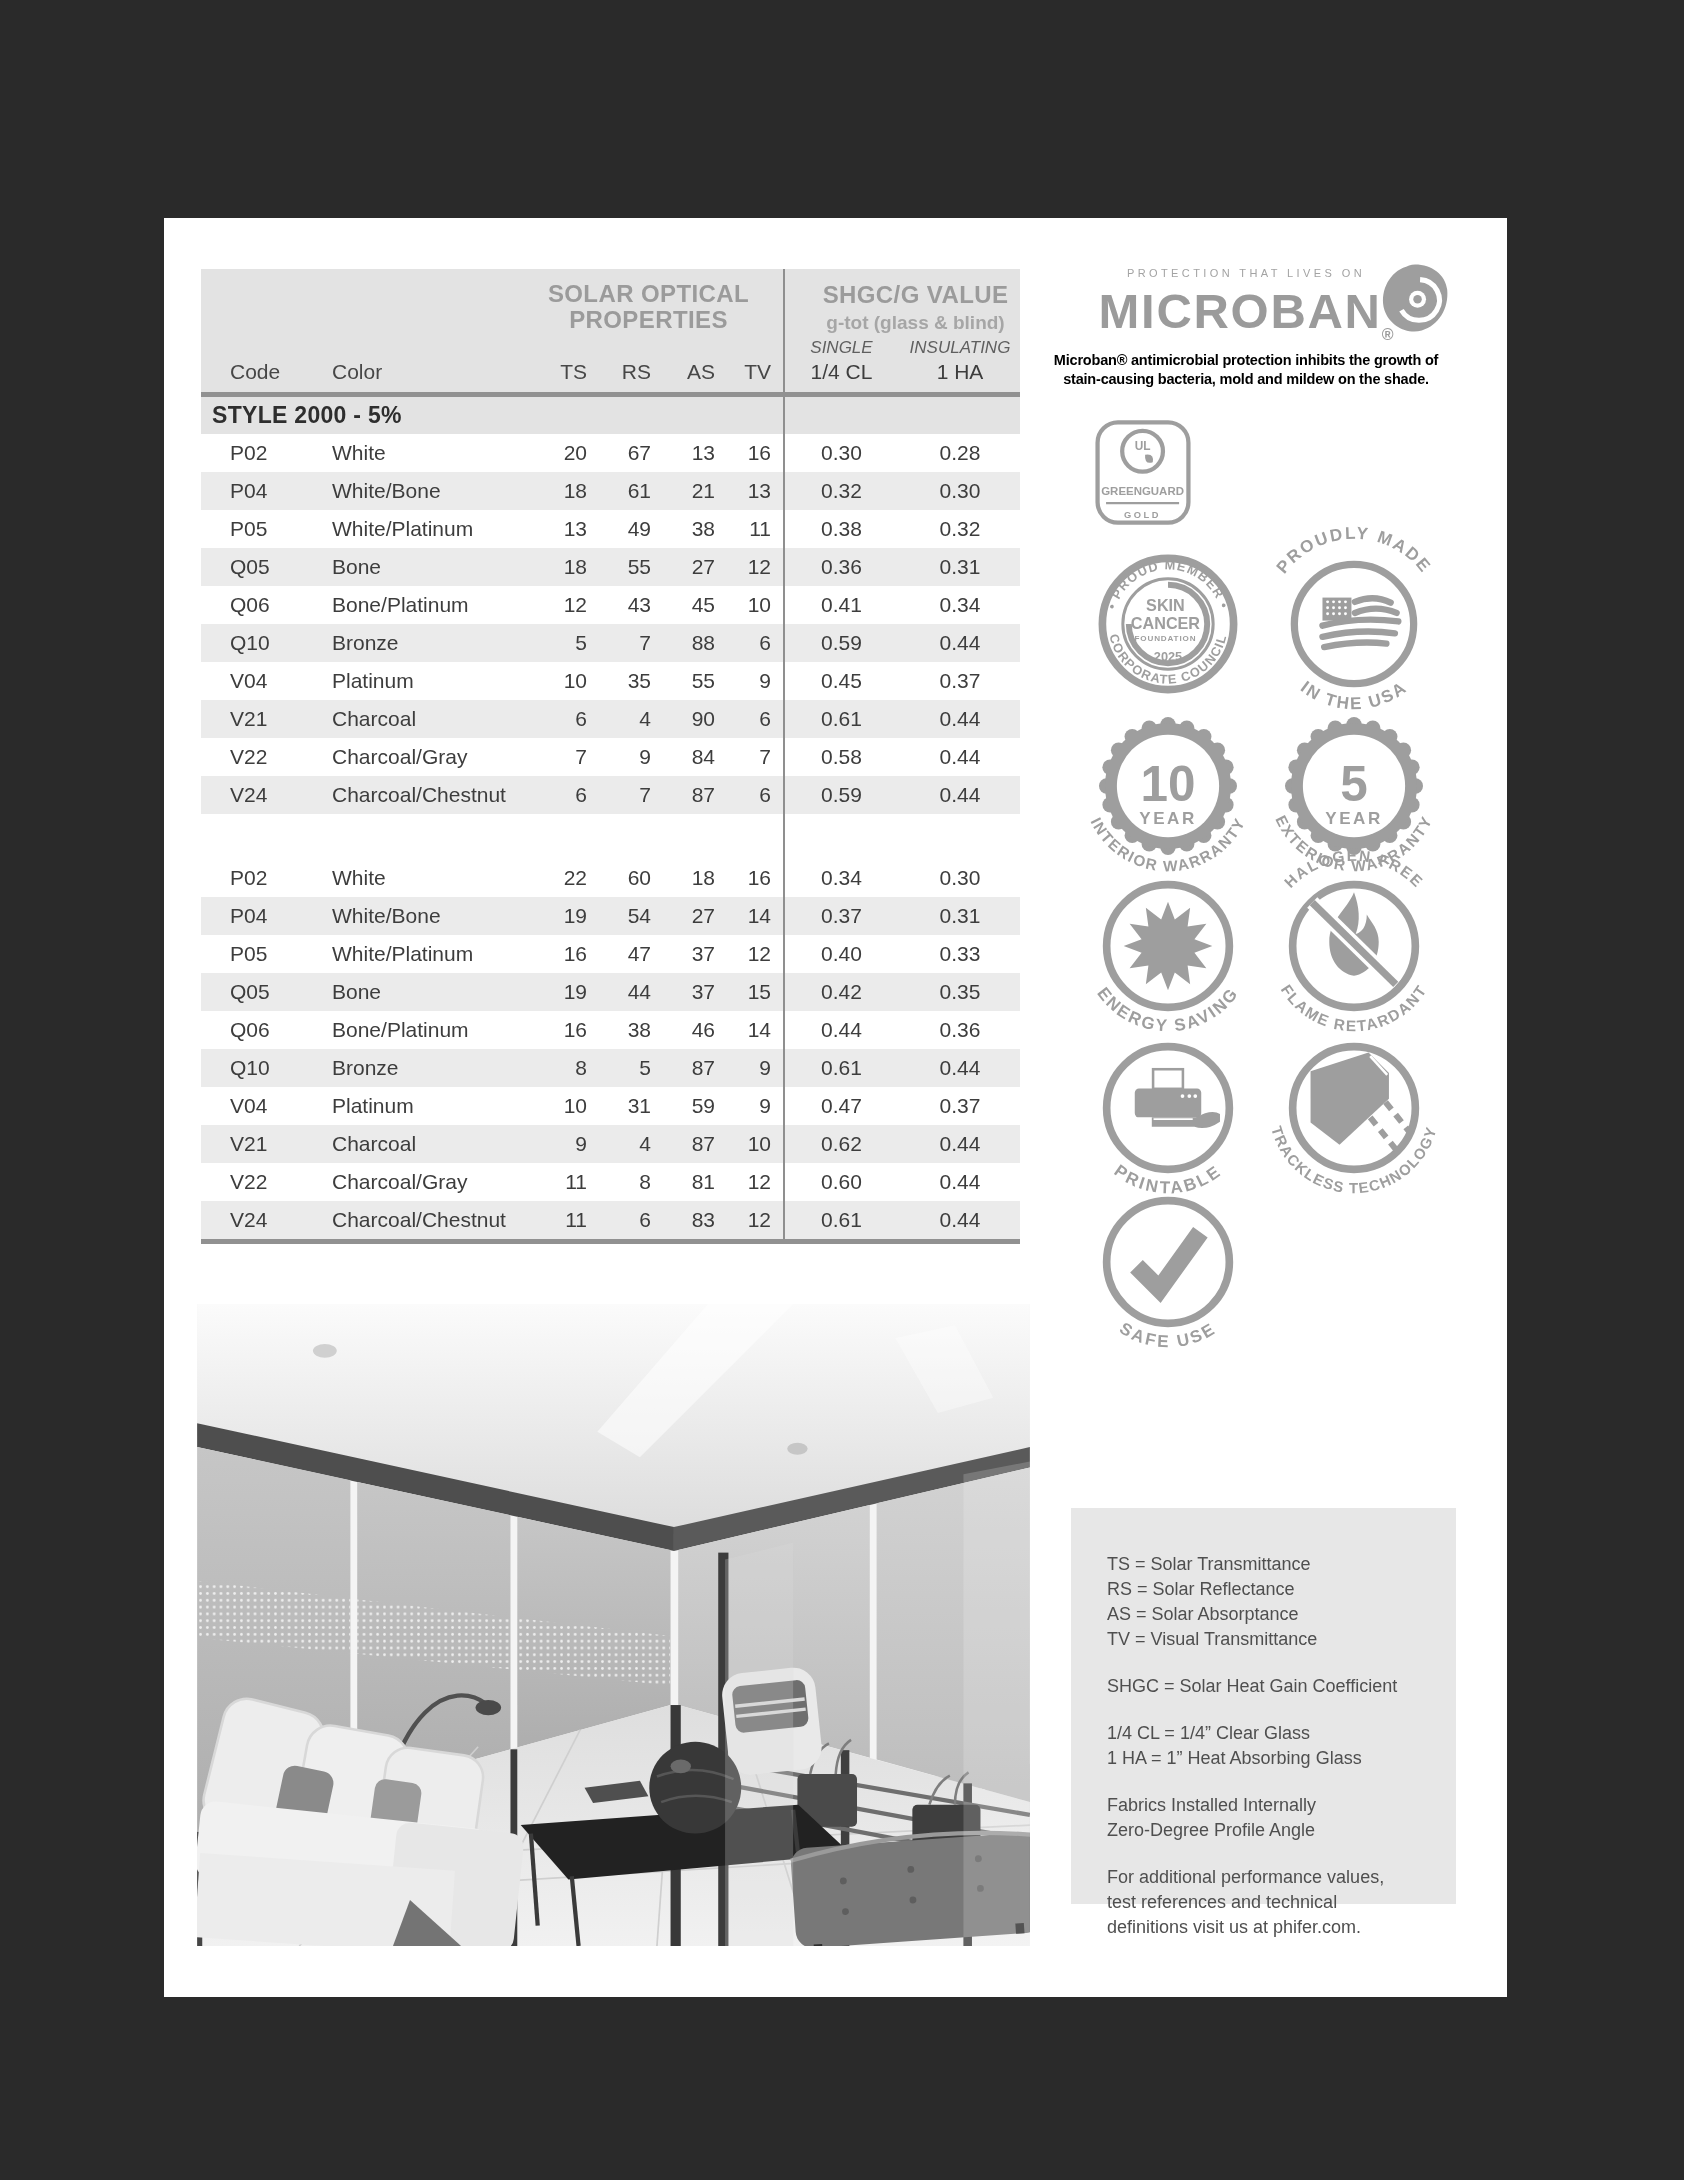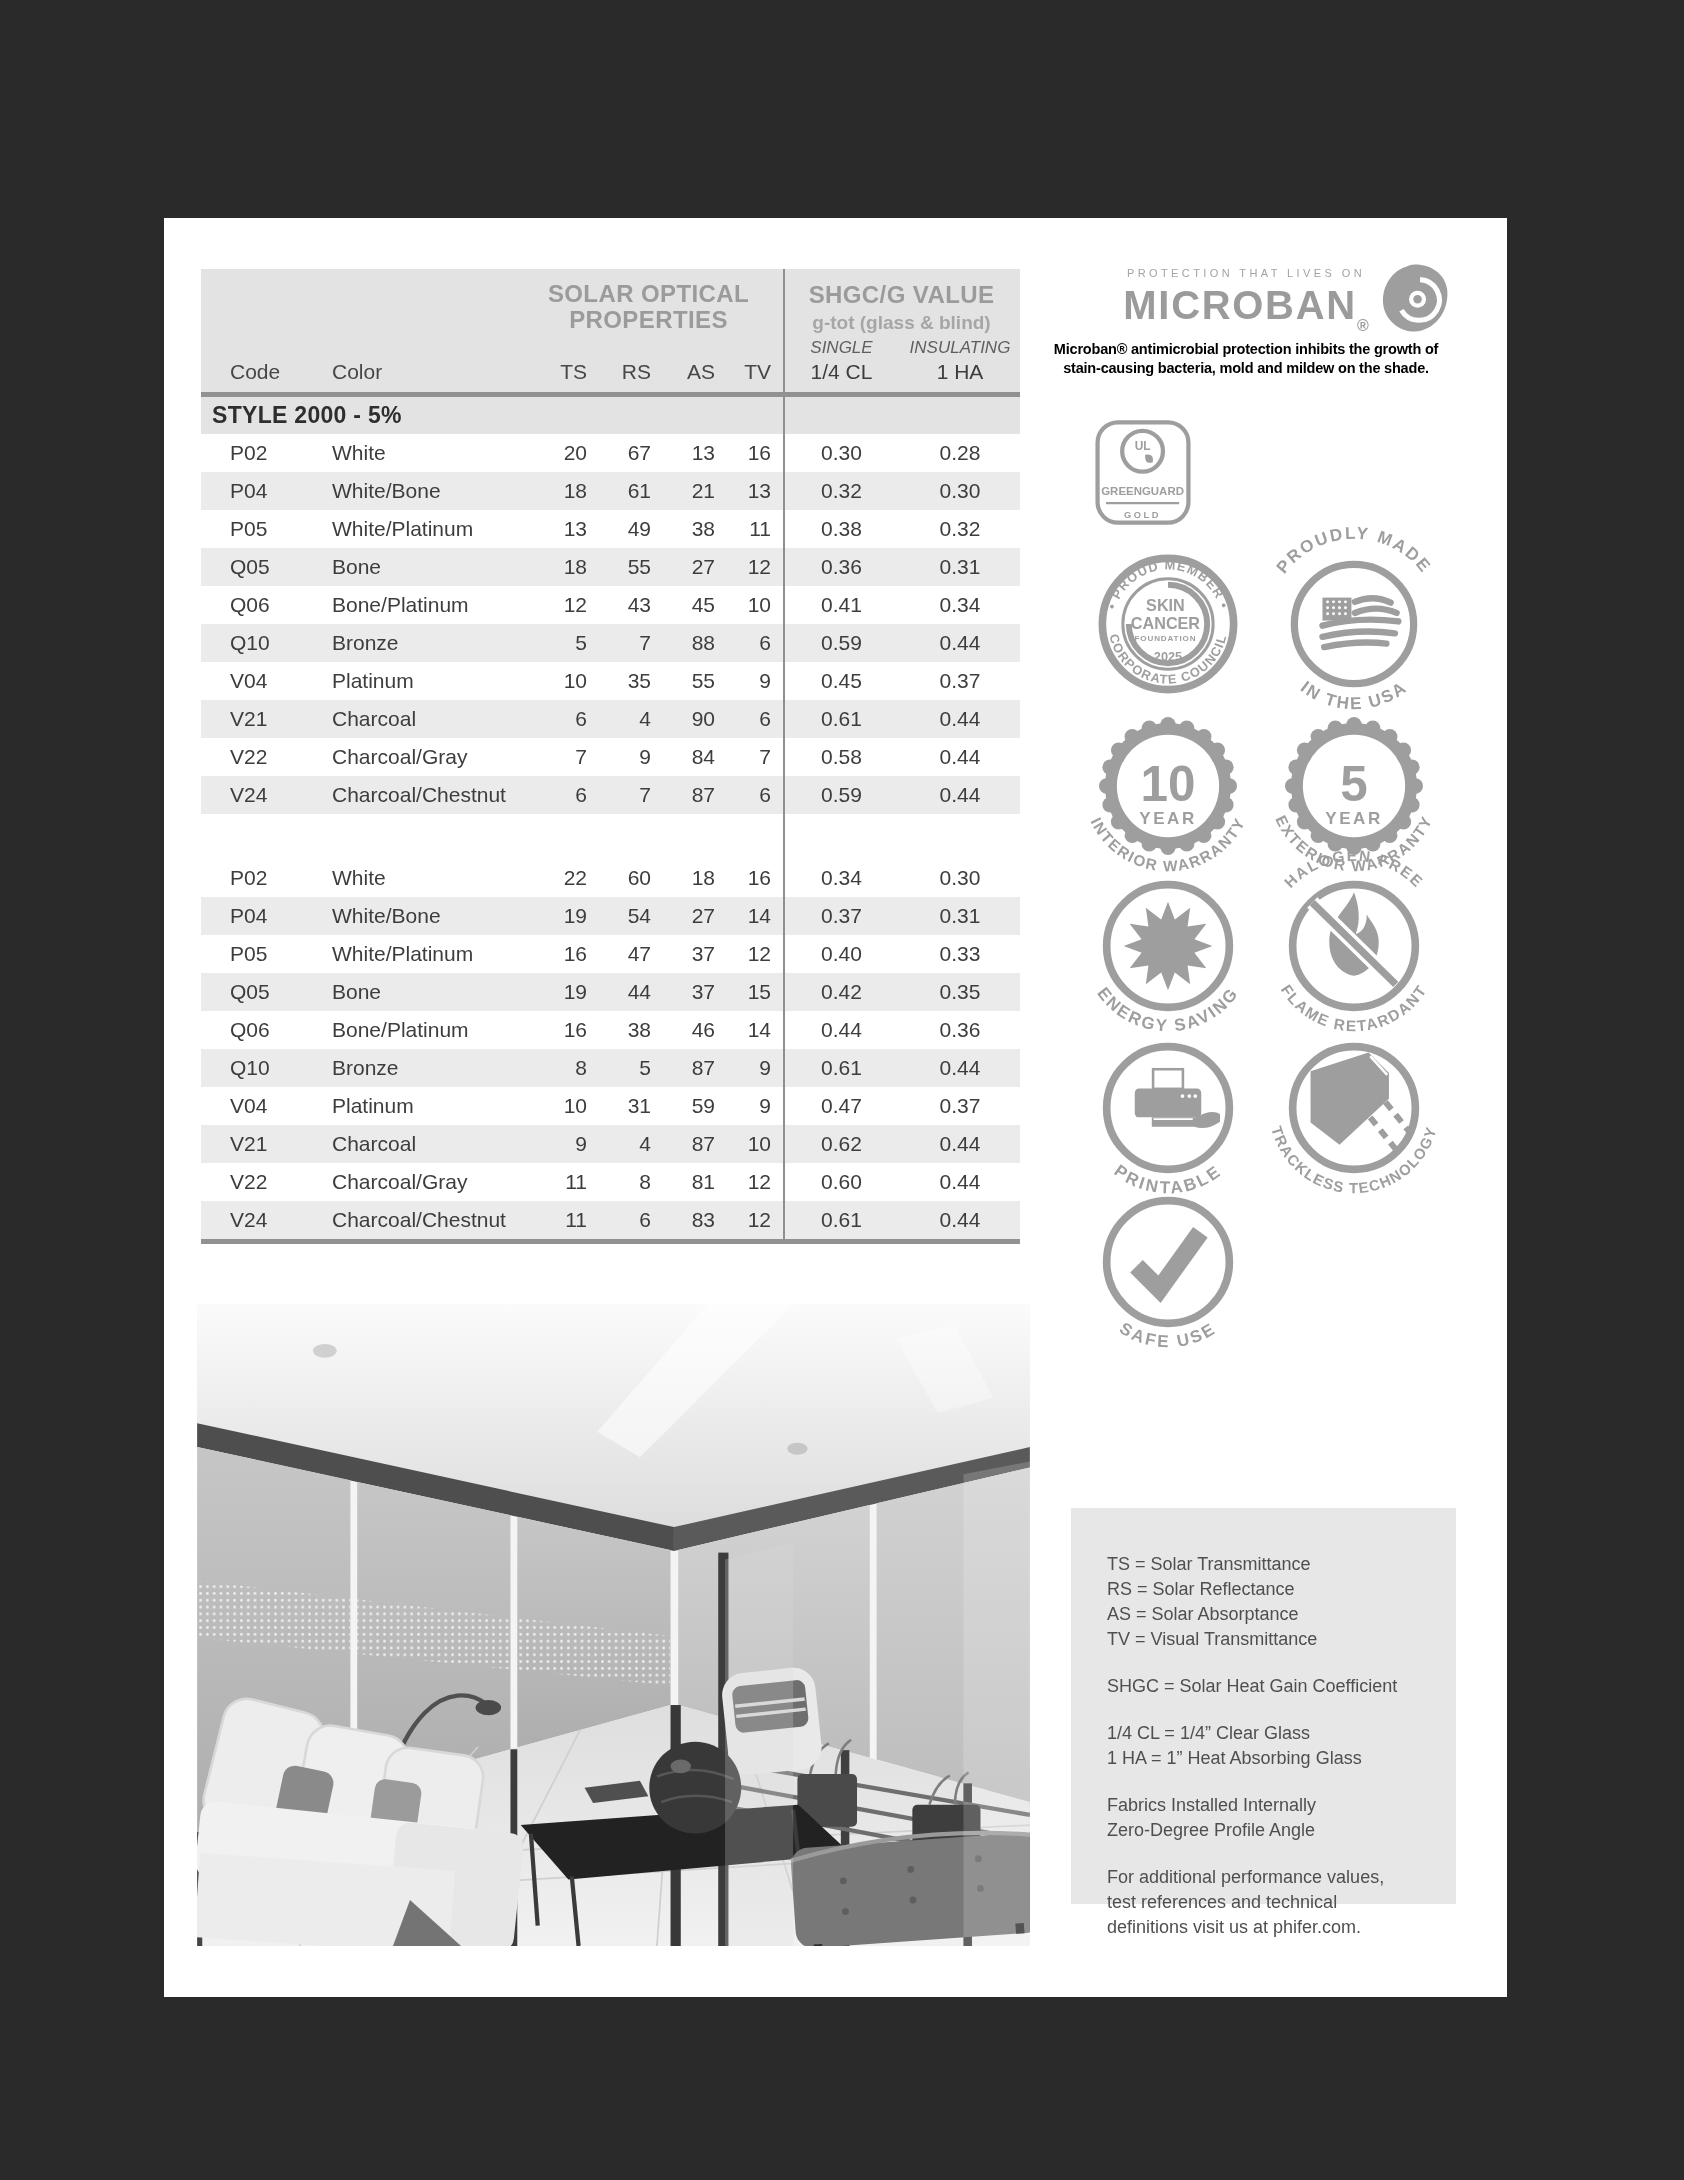--- a/index.html
+++ b/index.html
@@ -3,21 +3,21 @@
 <meta charset="utf-8">
 <style>
   html,body{margin:0;padding:0;background:#2a2a2a;}
   body{width:1685px;height:2181px;position:relative;font-family:"Liberation Sans",sans-serif;-webkit-font-smoothing:antialiased;}
   .page{position:absolute;left:164px;top:218px;width:1343px;height:1779px;background:#ffffff;}
 
   
   .table-wrap{position:absolute;left:37px;top:51px;width:819px;}
   .thead{background:#e3e3e3;height:123px;position:relative;}
   .gh-solar{position:absolute;left:325px;width:245px;top:12px;text-align:center;font-weight:bold;font-size:24px;line-height:26.4px;color:#9b9b9b;letter-spacing:0.4px;}
-  .gh-shgc{position:absolute;left:582px;width:237px;top:12px;text-align:center;}
+  .gh-shgc{position:absolute;left:596px;width:237px;top:12px;text-align:center;}
   .gh-shgc .t{font-weight:bold;font-size:24px;color:#9b9b9b;letter-spacing:0.4px;}
   .gh-shgc .s{font-size:19px;color:#a6a6a6;font-weight:bold;margin-top:2.6px;}
   .label-row{position:absolute;bottom:8.5px;left:0;width:100%;display:grid;grid-template-columns:95px 230px 61px 64px 64px 56px 130px 118px;align-items:end;}
   .label-row .lab{font-size:21px;color:#474747;}
   .lc0{padding-left:29px;} .lc1{padding-left:36px;}
   .lc2,.lc3,.lc4,.lc5{text-align:right;}
   .glass-col{text-align:center;}
   .glass-col .it{font-style:italic;font-size:17px;color:#5f5f5f;}
   .glass-col .gv{font-size:21px;color:#3d3d3d;margin-top:1.7px;}
   .g-single{padding-left:11px;}
@@ -30,21 +30,21 @@
   .cell.c2,.cell.c3,.cell.c4,.cell.c5{text-align:right;}
   .cell.c6{text-align:center;padding-left:11px;}
   .cell.c7{text-align:center;}
   .tgap{height:45px;background:#fff;}
   .vline{position:absolute;left:582px;top:0;bottom:5.1px;width:1.7px;background:#8f8f8f;z-index:2;}
 
   
   .microban{position:absolute;left:869px;top:34px;width:426px;text-align:center;}
   .mb-top{font-size:11px;font-weight:normal;letter-spacing:3.4px;color:#a3a3a3;margin-top:15.3px;}
   .mb-wordwrap{margin-top:3.4px;white-space:nowrap;}
-  .mb-word{font-size:40px;font-weight:bold;letter-spacing:1.7px;color:#9b9b9b;}
+  .mb-word{font-size:49px;font-weight:bold;letter-spacing:1.7px;color:#9b9b9b;}
   .mb-reg{font-size:16px;color:#9b9b9b;position:relative;top:12px;font-weight:bold;}
   .mb-icon{position:absolute;right:5.1px;top:8.5px;}
   .mb-desc{font-size:14.5px;letter-spacing:-0.2px;font-weight:bold;color:#000000;line-height:19px;margin-top:12px;}
 
   
   .gg-row{position:absolute;left:930px;top:201px;display:flex;align-items:flex-start;}
   .gg-text{margin-left:19px;padding-top:10.2px;font-weight:bold;font-size:19.6px;line-height:23px;color:#9e9e9e;letter-spacing:0.3px;}
 
   
   .badge{position:absolute;width:196px;height:196px;}

